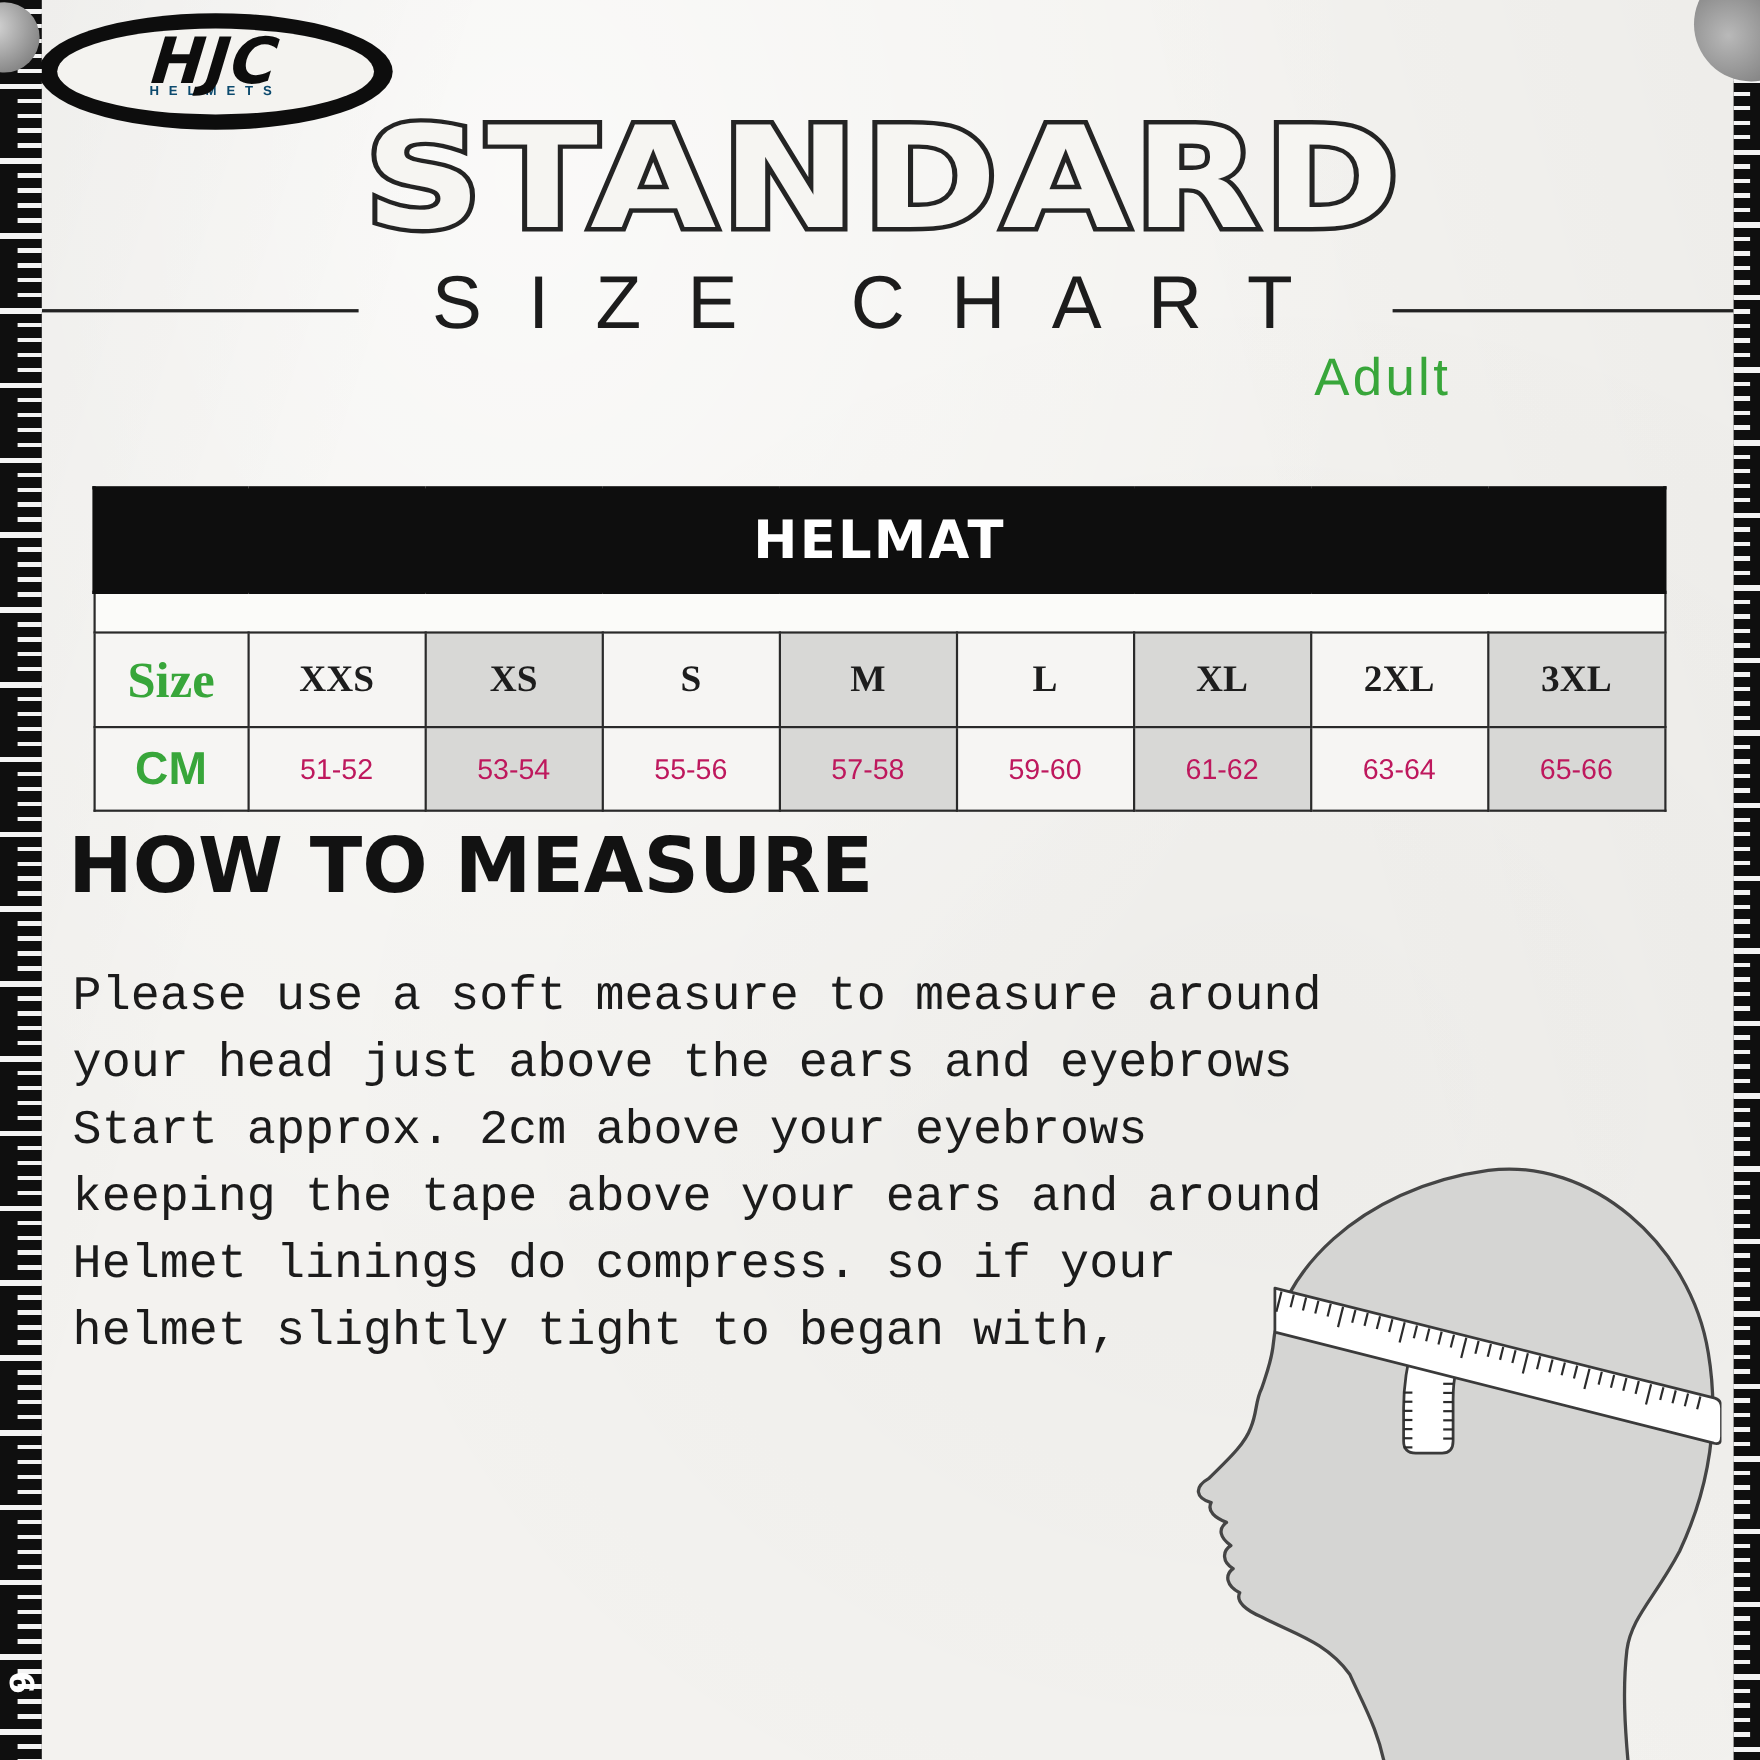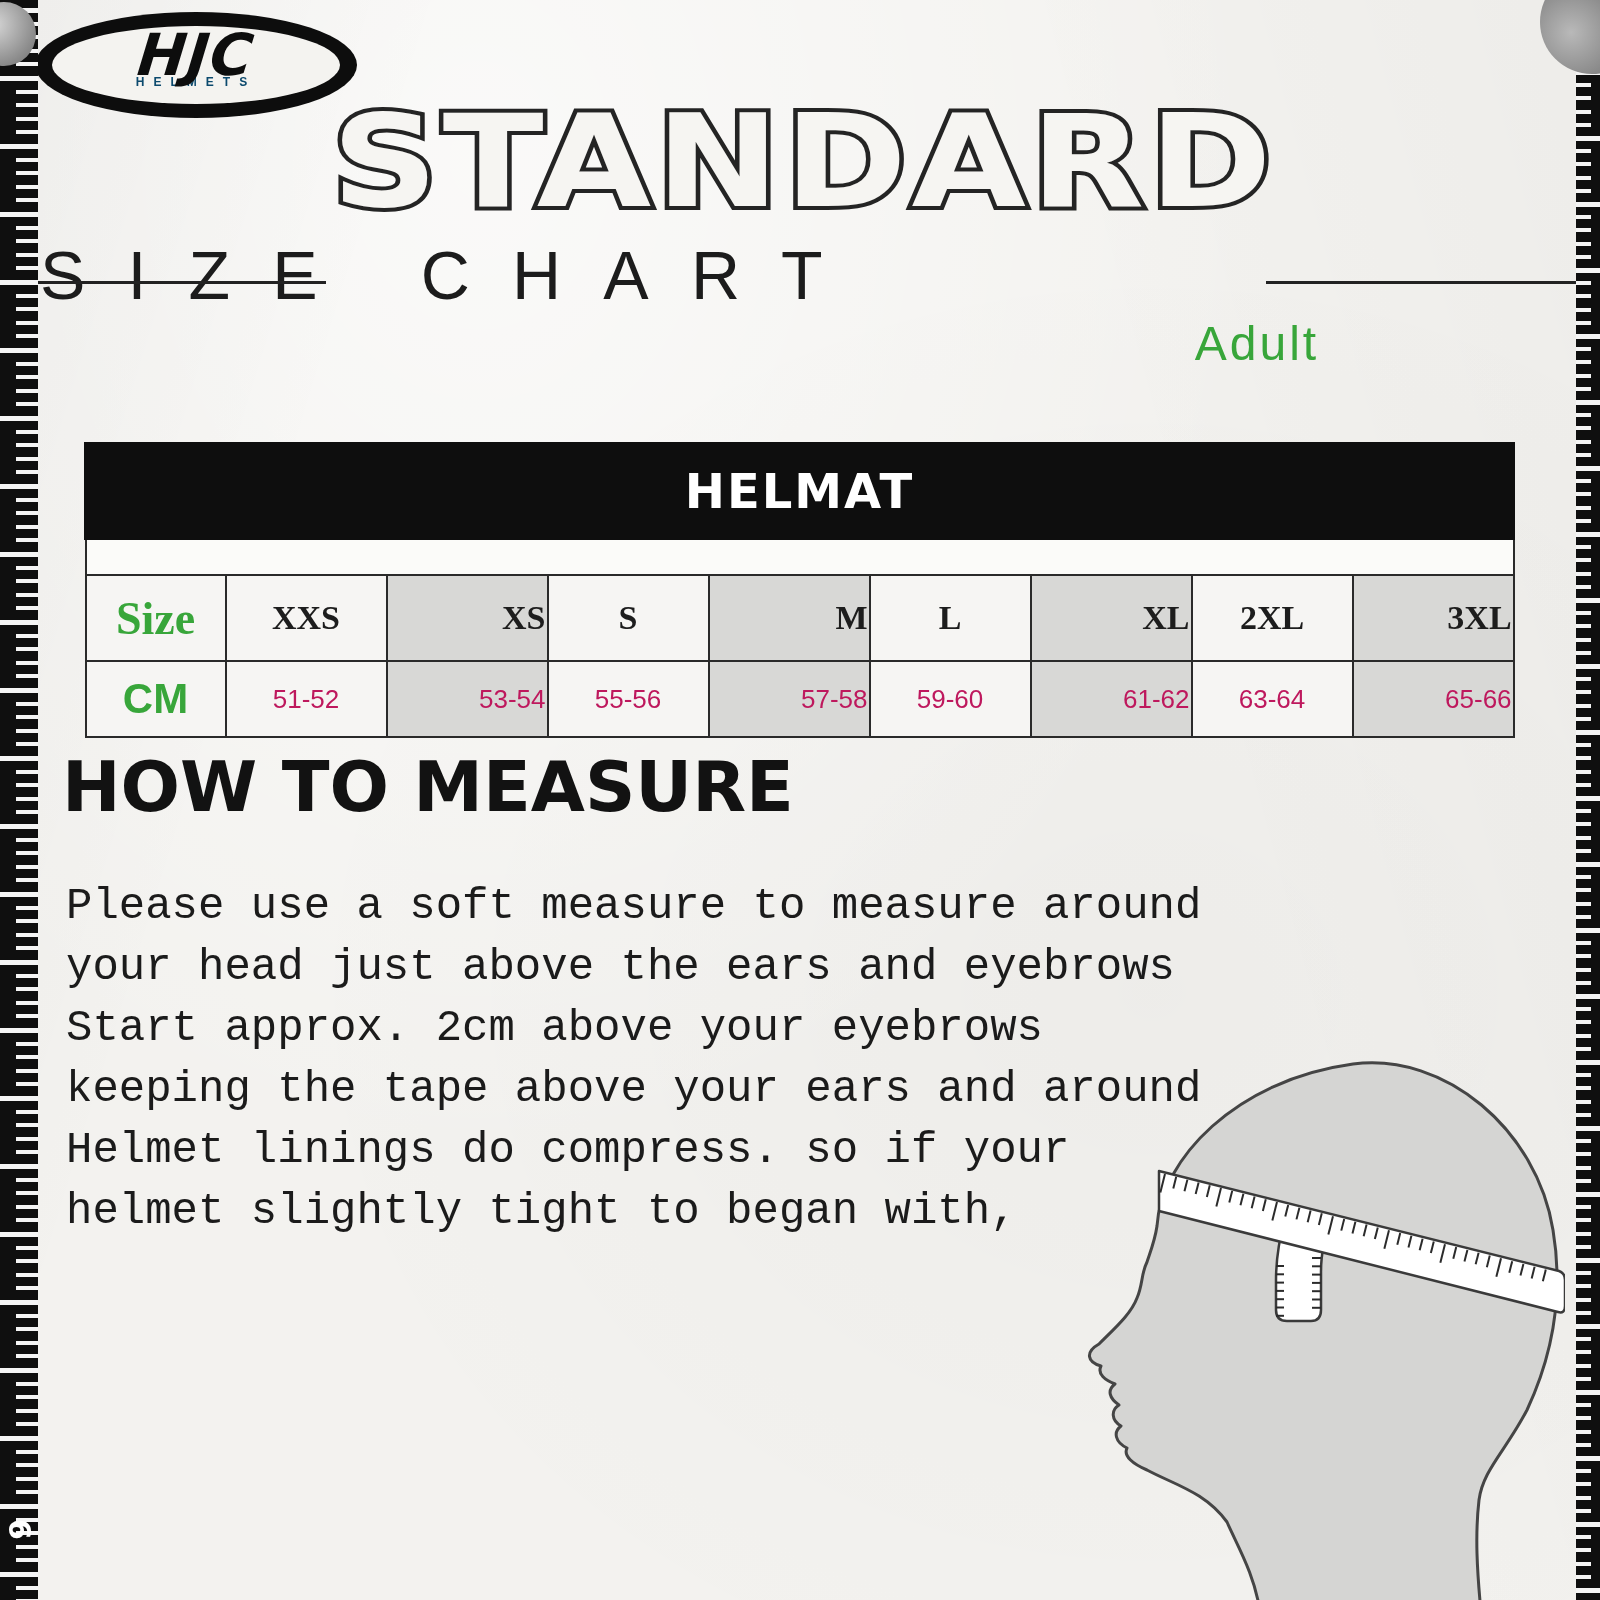--- a/index.html
+++ b/index.html
@@ -57,21 +57,21 @@
   .logo-tag{display:block;margin-top:-13px;font-size:12px;font-weight:700;
     letter-spacing:9px;color:#0c4a6e;}
   
   .title-svg{position:absolute;left:312px;top:84px;z-index:2;}
   .title-svg text{
     font-family:"DejaVu Sans", sans-serif;font-weight:700;font-size:128px;
     fill:#f6f5f2;stroke:#242424;stroke-width:8px;paint-order:stroke;
     letter-spacing:4px;
   }
   .subtitle{
-    position:absolute;left:40px;width:1530px;top:236px;text-align:left;
+    position:absolute;left:40px;width:1530px;top:236px;text-align:center;
     font-size:68px;font-weight:200;letter-spacing:0.62em;color:#1c1c1c;
     font-family:"Liberation Sans", sans-serif;
   }
   .sub-line{position:absolute;top:281px;height:3px;background:#222;z-index:1;}
   .sub-line-left{left:38px;width:288px;}
   .sub-line-right{left:1266px;width:310px;}
   .audience{
     position:absolute;left:1172px;top:316px;width:170px;text-align:center;
     font-size:48px;font-weight:300;letter-spacing:3px;color:var(--green,#38a63a);
   }
@@ -82,21 +82,21 @@
     font-family:"Liberation Sans", sans-serif;
   }
   .size-table td,.size-table th{border:2px solid #2a2a2a;text-align:center;vertical-align:middle;}
   .size-table .tr-head th{
     background:#0e0e0e;color:#fff;height:90px;border:3px solid #0e0e0e;
     font-family:"DejaVu Sans", sans-serif;font-size:48px;font-weight:800;letter-spacing:2px;
   }
   .size-table .tr-gap td{height:32px;background:#fbfbf9;border-top:none;}
   .size-table .tr-sizes td{height:82px;background:#f6f5f3;font-size:34px;font-weight:700;color:#1d1d1d;font-family:Liberation Serif, serif;}
   .size-table .tr-cm td{height:72px;background:#f6f5f3;font-size:26px;font-weight:400;color:#be185d;}
-  .size-table td.shade{background:#d8d8d6;text-align:right;}
+  .size-table td.shade{background:#d8d8d6;}
   .size-table td.lbl{background:#f6f5f3;color:var(--green,#38a63a);}
   .size-table .tr-sizes td.lbl{font-size:46px;font-weight:600;}
   .size-table .tr-cm td.lbl{font-size:42px;font-weight:700;}
   
   .htm-heading{
     position:absolute;left:62px;top:746px;margin:0;
     font-family:"DejaVu Sans", sans-serif;font-size:70px;font-weight:700;
     letter-spacing:0;color:#121212;z-index:2;
   }
   .htm-text{position:absolute;left:66px;top:876px;z-index:2;

